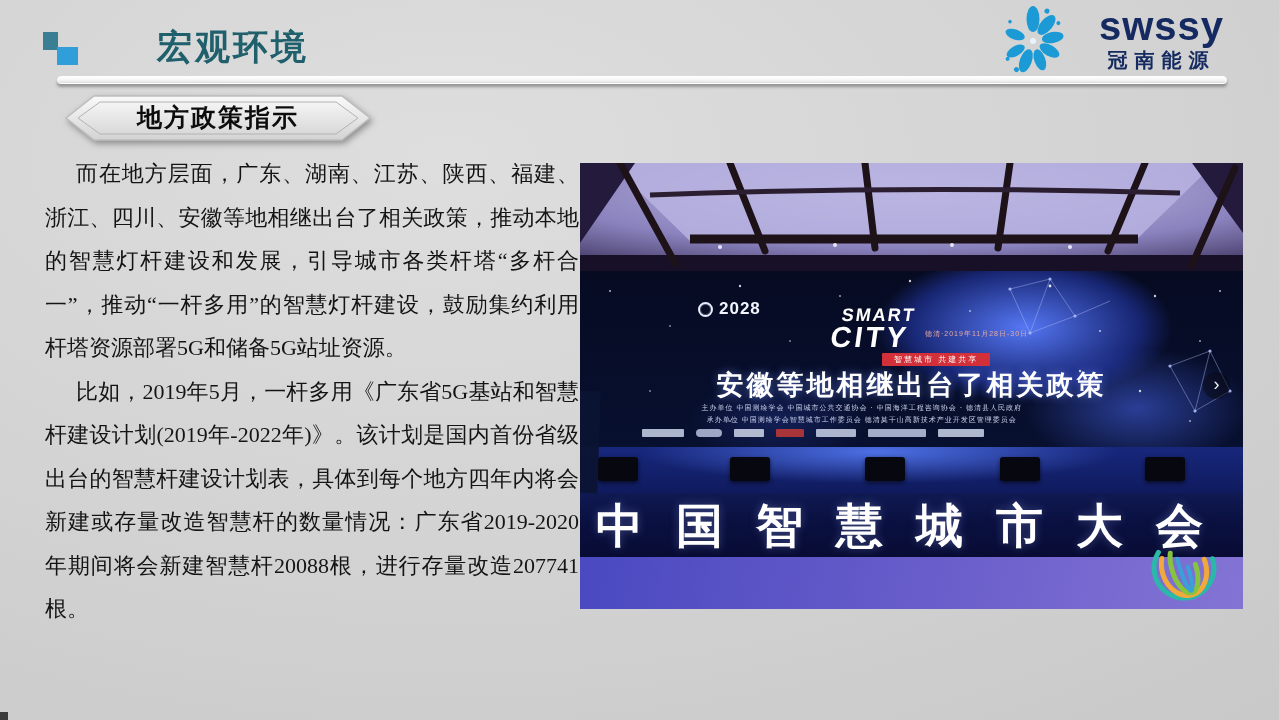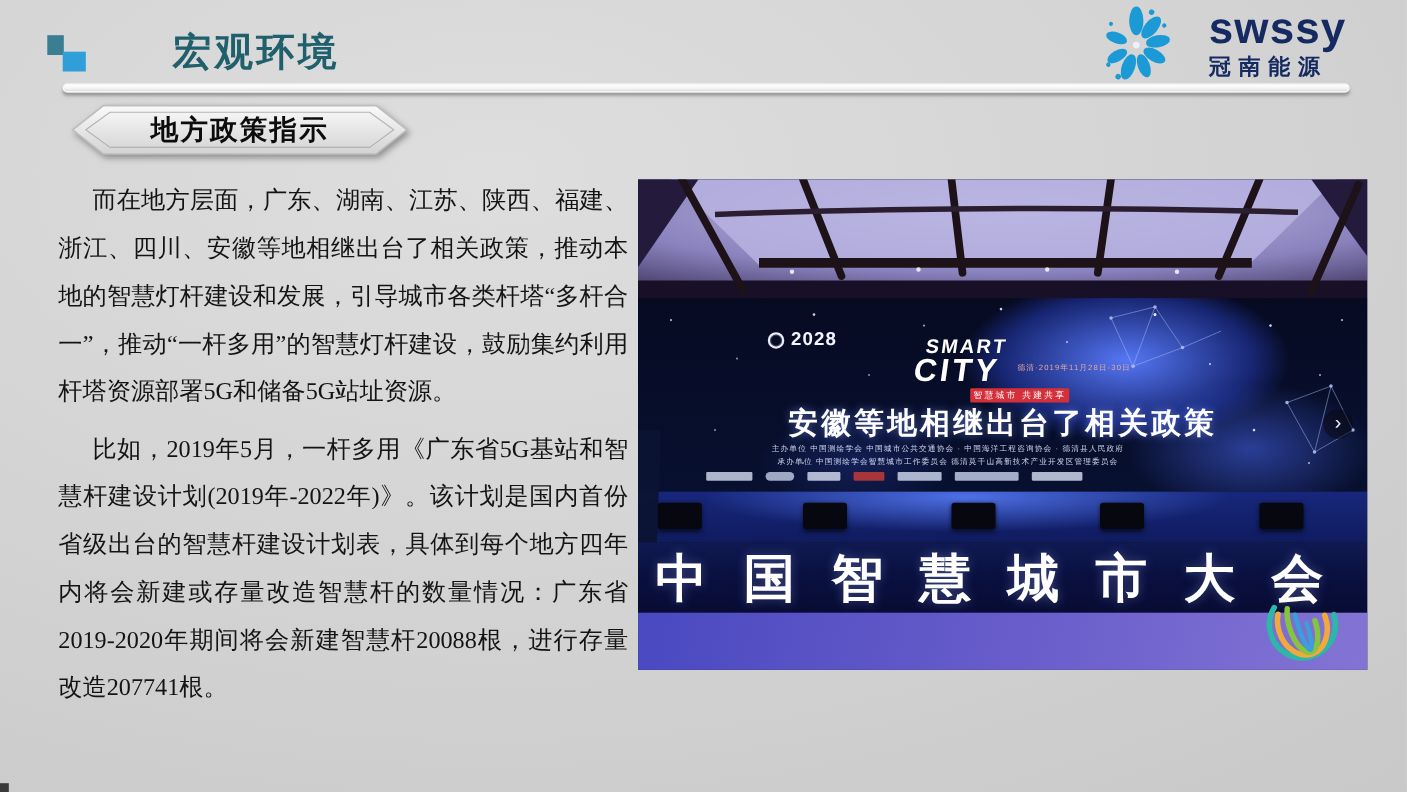--- a/index.html
+++ b/index.html
@@ -20,21 +20,21 @@
     font-size:35px; font-weight:800; letter-spacing:3px; color:#20606c;margin-left:28px;
   }
   .divider {
     position:absolute; left:57px; top:76px; width:1170px; height:8px;
     border-radius:5px;
     background:linear-gradient(180deg,#ffffff 0%,#f4f4f4 55%,#dcdcdc 100%);
     border:1px solid #fdfdfd;
     box-shadow:0 3px 3px rgba(95,95,95,.55);
   }
   .logo { position:absolute; right:55px; top:4px; display:flex; align-items:center; gap:14px; }
-  .logo-text { display:flex; flex-direction:column; align-items:flex-start; }
+  .logo-text { display:flex; flex-direction:column; align-items:center; }
   .logo-brand {
     font-size:40px; font-weight:800; color:#142a60; line-height:38px;
     letter-spacing:1px; font-family:"Liberation Sans",sans-serif;
   }
   .logo-sub {
     font-size:20px; font-weight:700; color:#142a60; letter-spacing:7px; margin-top:2px;
   }
 
   
   .banner-wrap { position:absolute; left:62px; top:94px; width:312px; height:48px;
@@ -44,21 +44,21 @@
     font-size:25px; font-weight:800; color:#0c0c0c; letter-spacing:2px;
   }
 
   
   .body-text {
     position:absolute; left:45px; top:152px; width:534px;
     font-family:"Liberation Serif","DejaVu Serif",serif;
     font-size:22px; line-height:43.5px; color:#141414;
     text-align:justify;
   }
-  .body-text p { text-indent:31px; margin:8px; }
+  .body-text p { text-indent:31px; margin:0; }
 
   
   .photo {
     position:absolute; left:580px; top:163px; width:663px; height:446px;
     overflow:hidden; background:#0a0f2a;
   }
   .ph-ceiling { position:absolute; left:0; top:0; width:663px; height:108px; }
   .ph-screen {
     position:absolute; left:0; top:108px; width:663px; height:176px;
     background:
@@ -73,21 +73,21 @@
     display:flex; align-items:center; gap:6px; letter-spacing:1px;
   }
   .globe-dot { width:15px; height:15px; border:2px solid #e8ecff; border-radius:50%;
     box-shadow:inset 0 0 0 1px rgba(255,255,255,.25); }
   .scr-smartcity { position:absolute; left:252px; top:35px; color:#ffffff; transform:skewX(-8deg); }
   .scr-smart { font-size:18px; font-weight:800; letter-spacing:2px; line-height:18px; padding-left:8px;}
   .scr-city  { font-size:29px; font-weight:800; letter-spacing:3px; line-height:26px; }
   .scr-date { position:absolute; left:345px; top:58px; font-size:7px; color:#e4a9a0; letter-spacing:1px; }
   .scr-badge {
     position:absolute; left:302px; top:82px; background:#d4303a; color:#ffffff;
-    font-size:8px; padding:1px 3px; letter-spacing:2px; border-radius:1px;
+    font-size:8px; padding:1px 12px; letter-spacing:2px; border-radius:1px;
   }
   .scr-title {
     position:absolute; left:0; top:96px; width:100%; text-align:center;
     color:#ffffff; font-size:27px; font-weight:800; letter-spacing:3px;
     text-shadow:0 0 8px rgba(120,150,255,.6);
   }
   .scr-org { position:absolute; left:0; width:85%; text-align:center; color:#cdd4ec; font-size:7px; letter-spacing:1px; }
   .scr-org1 { top:132px; }
   .scr-org2 { top:144px; }
   .scr-logos { position:absolute; left:62px; top:158px; display:flex; gap:12px; align-items:center; }

